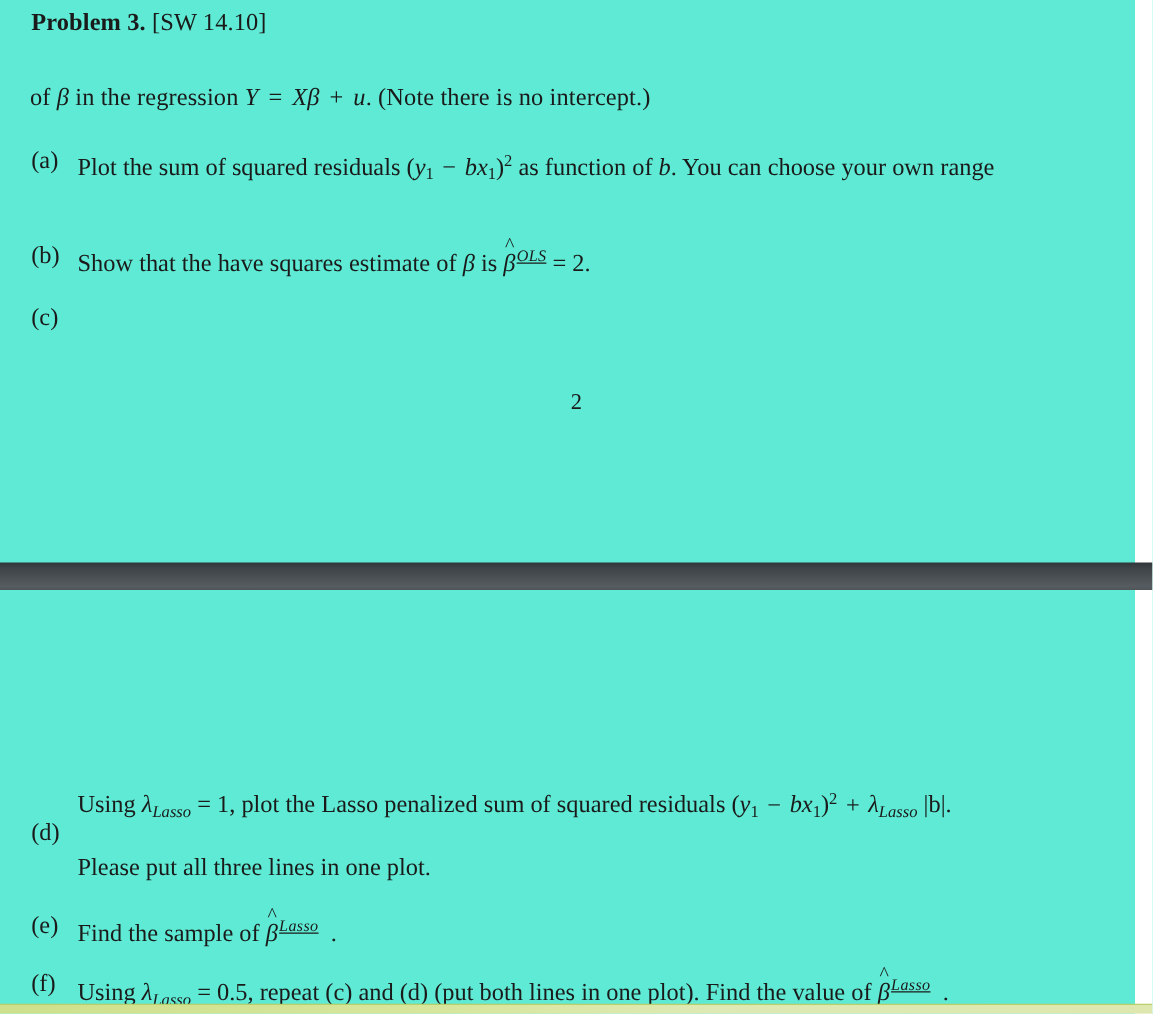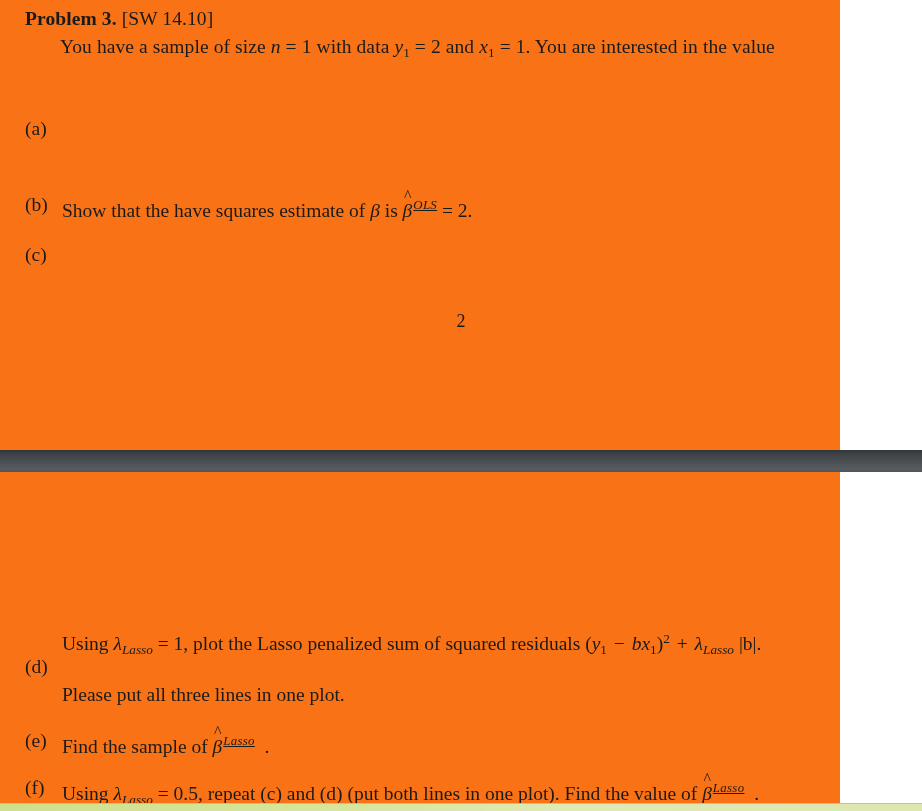--- a/index.html
+++ b/index.html
@@ -14,23 +14,23 @@
     overflow: hidden;
     font-family: "Liberation Serif", "DejaVu Serif", serif;
     color: #1a1a1a;
     -webkit-font-smoothing: antialiased;
   }
 
   
   .page {
     position: absolute;
     left: 0; top: 0;
-    width: 840px;
+    width: 908px;
     height: 811px;
-    background: #f97316;
+    background: #5eead4;
   }
 
   
   .blk {
     position: absolute;
     font-size: 19.5px;
     line-height: 26px;
     white-space: nowrap;
     letter-spacing: 0.1px;
   }
@@ -177,26 +177,29 @@
 </style>
 </head>
 <body>
 
 <div class="page">
 
   <div class="blk problem-head">
     <span class="bold">Problem 3.</span><span>&nbsp;</span><span>[SW 14.10]</span>
   </div>
 
-  <div class="blk intro-l1">
-    <span>You have a sample of size </span><span class="mi">n</span><span> = 1 with data </span><span class="mi">y</span><sub class="subn">1</sub><span> = 2 and </span><span class="mi">x</span><sub class="subn">1</sub><span> = 1. You are interested in the value</span>
-  </div>
-
+
+  <div class="blk intro-l2">
+    <span>of </span><span class="mi">β</span><span> in the regression </span><span class="mi">Y</span><span class="opn"> = </span><span class="mi">X</span><span class="mi">β</span><span class="opn"> + </span><span class="mi">u</span><span>. (Note there is no intercept.)</span>
+  </div>
 
   <div class="item-label lbl-a">(a)</div>
+  <div class="item-body txt-a1">
+    <span>Plot the sum of squared residuals (</span><span class="mi">y</span><sub class="subn">1</sub><span class="op"> − </span><span class="mi">bx</span><sub class="subn">1</sub><span>)</span><sup>2</sup><span> as function of </span><span class="mi">b</span><span>. You can choose your own range</span>
+  </div>
 
   <div class="item-label lbl-b">(b)</div>
   <div class="item-body txt-b1">
     <span>Show that the have squares estimate of </span><span class="mi">β</span><span> is </span><span class="hatbeta"><span class="hat">^</span><span>β</span></span><span class="supword">OLS</span><span> = 2.</span>
   </div>
 
   <div class="item-label lbl-c">(c)</div>
 
   <div class="page-number">2</div>
 

